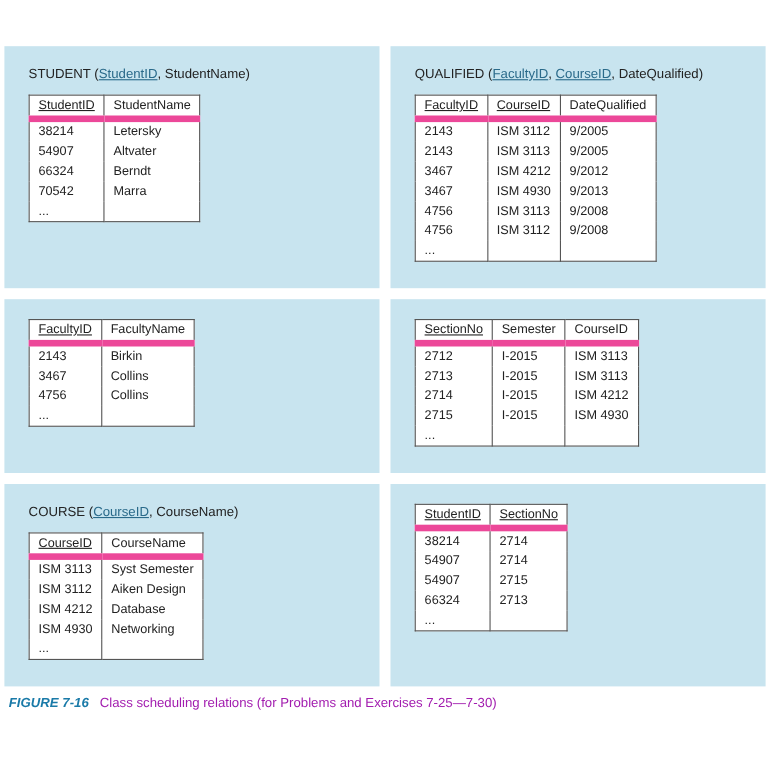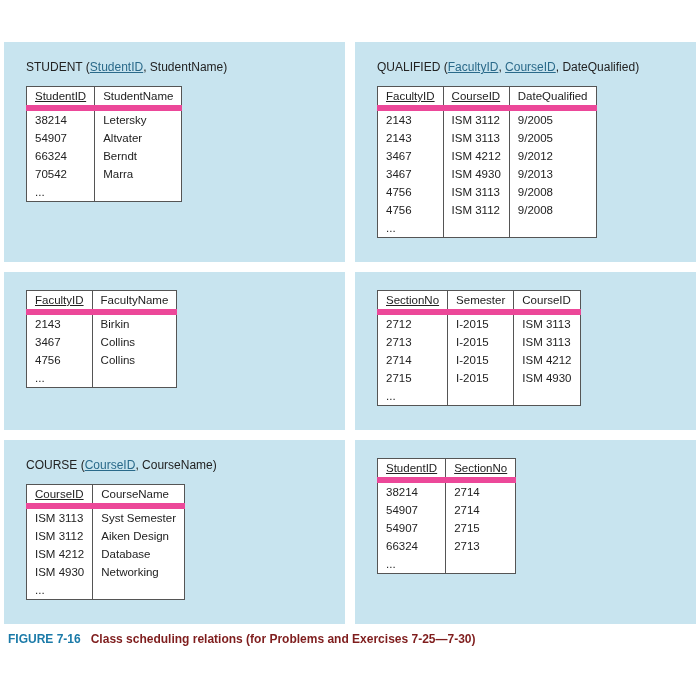--- a/index.html
+++ b/index.html
@@ -69,24 +69,25 @@
   table.data tbody tr:first-child td {
     border-top: 6px solid #ec4899;
   }
   .caption {
     padding: 8px 4px 12px 4px;
     font-size: 12px;
   }
   .caption .fig {
     color: #1a7aa8;
     font-weight: bold;
+    font-style: italic;
   }
   .caption .txt {
-    font-weight: bold;
-    color: #7f1d1d;
+    font-weight: normal;
+    color: #a21caf;
   }
 </style>
 </head>
 <body>
 
 <div class="outer">
   <div class="grid" id="grid">
       <div class="panel">
         <div class="rel-title"><span>STUDENT</span> (<span class="key">StudentID</span>, <span>StudentName</span>)</div>
         <table class="data">

